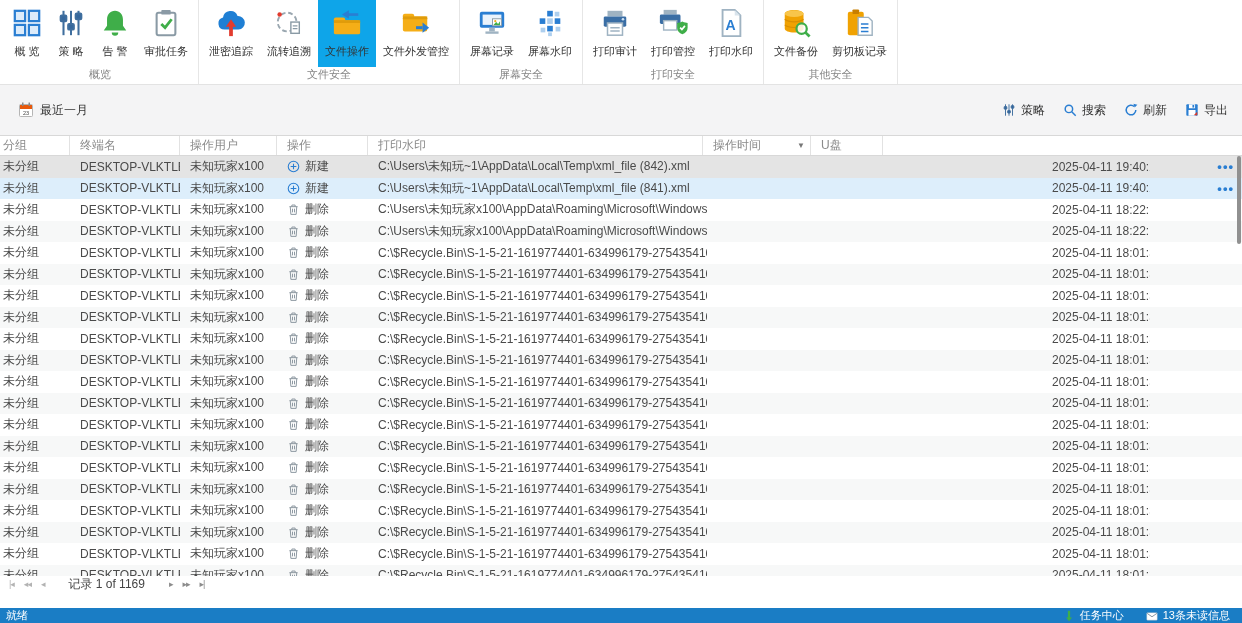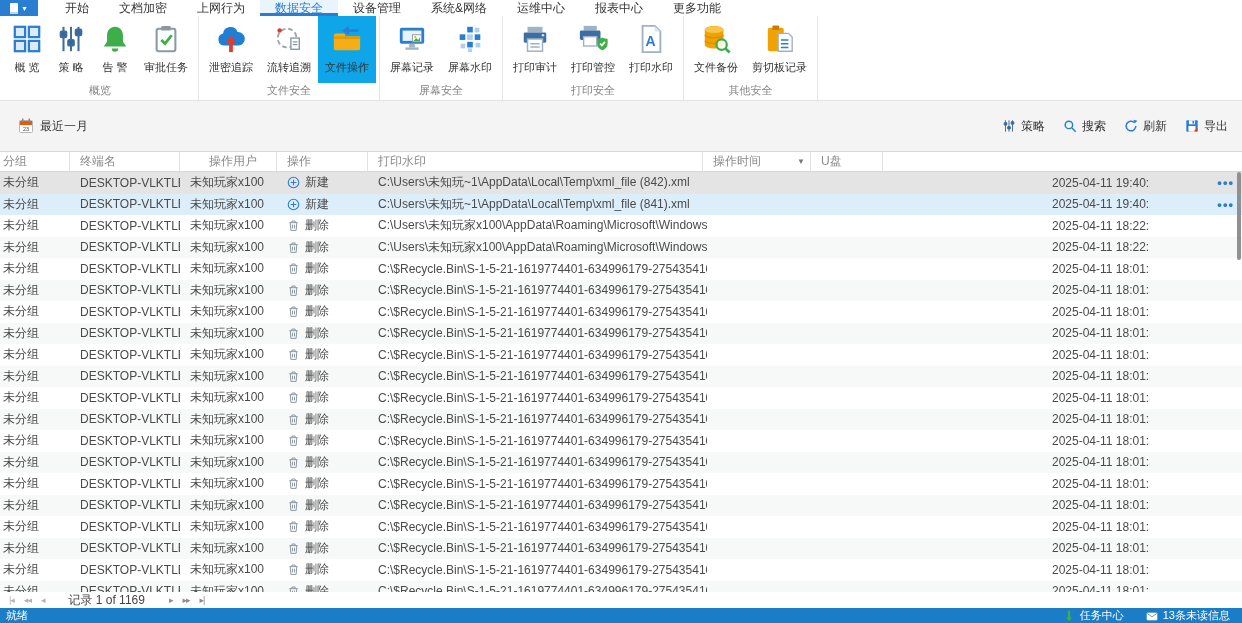--- a/index.html
+++ b/index.html
@@ -94,37 +94,20 @@
   }
   .status-right { display:flex; align-items:center; gap:22px; }
   .status-item { display:flex; align-items:center; gap:5px; cursor:default; }
   .status-item .icon svg { width:12px; height:12px; display:block; }
 </style>
 </head>
 <body>
 
 <div class="app">
 
-  <div class="menubar">
-    <div class="app-button">
-      <span class="doc-glyph"></span>
-      <span class="caret">▼</span>
-    </div>
-    <nav class="menu-tabs" id="menu-tabs">
-        <div class="menu-tab">开始</div>
-        <div class="menu-tab">文档加密</div>
-        <div class="menu-tab">上网行为</div>
-        <div class="menu-tab active">数据安全</div>
-        <div class="menu-tab">设备管理</div>
-        <div class="menu-tab">系统&amp;网络</div>
-        <div class="menu-tab">运维中心</div>
-        <div class="menu-tab">报表中心</div>
-        <div class="menu-tab">更多功能</div>
-      </nav>
-  </div>
 
   <div class="ribbon" id="ribbon">
       <div class="ribbon-group">
         <div class="ribbon-items">
           <div class="ribbon-item">
             <span class="icon">
               <svg viewBox="0 0 32 32">
                 <g fill="#dcebfa" stroke="#2a7ed2" stroke-width="2.4">
                   <rect x="3" y="3" width="11" height="11"></rect>
                   <rect x="18" y="3" width="11" height="11"></rect>
@@ -200,20 +183,32 @@
             <span class="icon">
               <svg viewBox="0 0 32 32">
                 <path d="M28 7H17" stroke="#2a7ed2" stroke-width="2.8" fill="none"></path>
                 <path d="M18 2.5L10.5 7l7.5 4.5z" fill="#2a7ed2"></path>
                 <rect x="2" y="10" width="12" height="5" rx="2" fill="#f5ae17"></rect>
                 <rect x="2" y="13" width="28" height="15" rx="2" fill="#f5ae17"></rect>
                 <rect x="2" y="13" width="28" height="3" fill="#e09c0a"></rect>
               </svg>
             </span>
             <span class="rlabel">文件操作</span>
+          </div>
+          <div class="ribbon-item">
+            <span class="icon">
+              <svg viewBox="0 0 32 32">
+                <rect x="2" y="6" width="12" height="5" rx="2" fill="#f5ae17"></rect>
+                <rect x="2" y="9" width="26" height="16" rx="2" fill="#f5ae17"></rect>
+                <rect x="2" y="9" width="26" height="3" fill="#e09c0a"></rect>
+                <path d="M16 21h7" stroke="#2a7ed2" stroke-width="3.2" fill="none"></path>
+                <path d="M23 15.5l7 5.5-7 5.5z" fill="#2a7ed2"></path>
+              </svg>
+            </span>
+            <span class="rlabel">文件外发管控</span>
           </div>
         </div>
         <div class="ribbon-group-label">文件安全</div>
       </div>
       <div class="ribbon-group">
         <div class="ribbon-items">
           <div class="ribbon-item">
             <span class="icon">
               <svg viewBox="0 0 32 32">
                 <rect x="3" y="4" width="26" height="17" rx="2" fill="#2a7ed2"></rect>
@@ -382,21 +377,21 @@
   </div>
 
   <div class="grid">
     <div class="grid-header" id="grid-header">
         <div class="hcell first" style="width: 70px;">
           <span>分组</span>
         </div>
         <div class="hcell" style="width: 110px;">
           <span>终端名</span>
         </div>
-        <div class="hcell" style="width: 97px; justify-content: center;">
+        <div class="hcell" style="width: 97px;">
           <span>操作用户</span>
         </div>
         <div class="hcell" style="width: 91px;">
           <span>操作</span>
         </div>
         <div class="hcell" style="width: 335px;">
           <span>打印水印</span>
         </div>
         <div class="hcell" style="width: 108px;">
           <span>操作时间</span>

